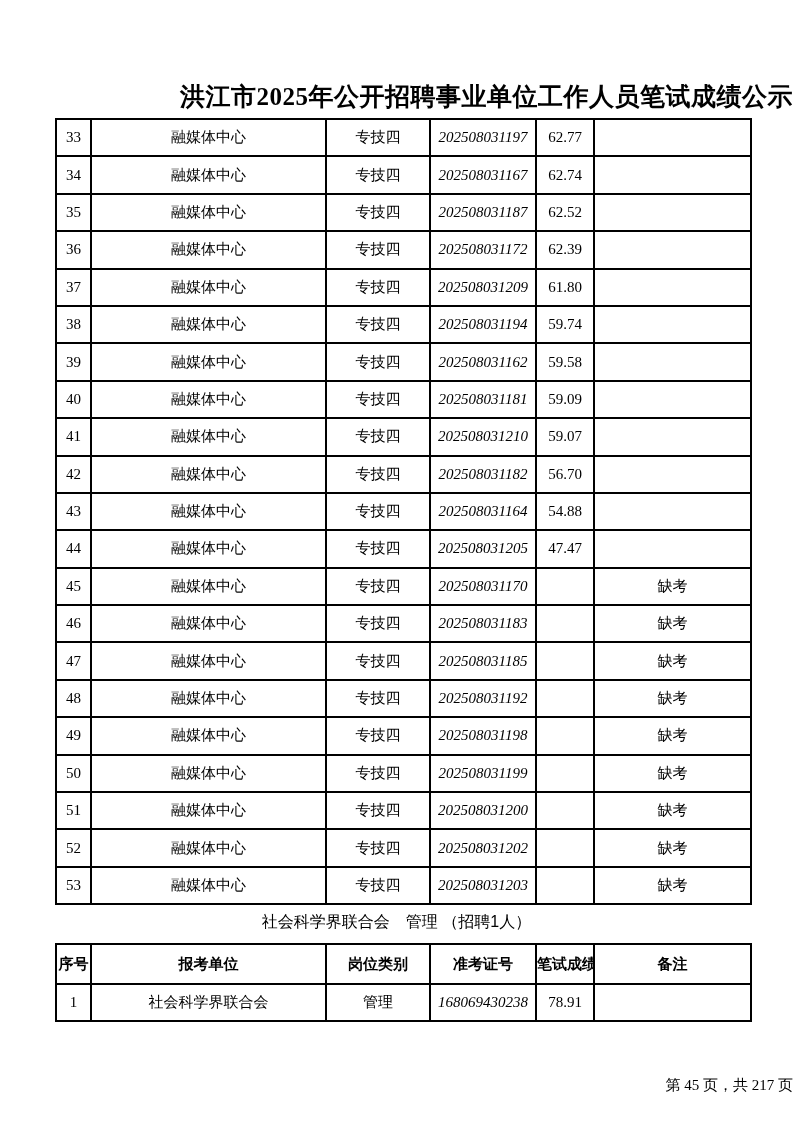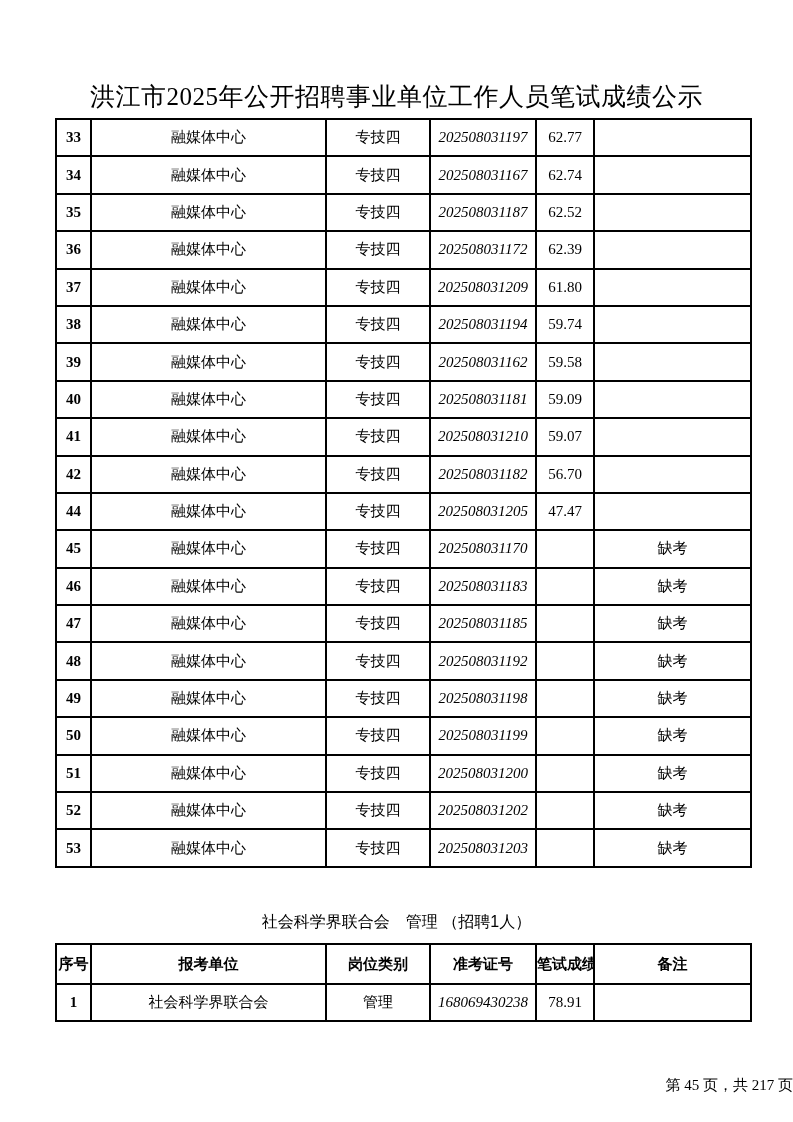--- a/index.html
+++ b/index.html
@@ -14,24 +14,24 @@
     background: #ffffff;
     overflow: hidden;
     font-family: "Liberation Serif", serif;
     color: #000;
   }
   .doc-title {
     position: absolute;
     top: 80px;
     left: 0;
     width: 100%;
-    text-align: center;
+    text-align: right;
     font-family: "Liberation Serif", serif;
     font-size: 25px;
-    font-weight: 400;
+    font-weight: 700;
     letter-spacing: 0.5px;
     margin: 0;
     white-space: nowrap;
   }
   table.tbl {
     border-collapse: collapse;
     table-layout: fixed;
     width: 695px;
     position: absolute;
     left: 55px;
@@ -51,21 +51,21 @@
   .col-post   { width: 104px; }
   .col-ticket { width: 106px; }
   .col-score  { width: 58px;  }
   .col-note   { width: 157px; }
 
   .tbl1 { top: 118px; }
   .tbl1 tr { height: 37.4px; }
 
   td.c-no {
     font-family: "Liberation Sans", sans-serif;
-    font-weight: 700;
+    font-weight: 400;
     font-size: 16px;
   }
   td.c-score {
     text-align: left;
     padding-left: 6px;
   }
   td.c-ticket { font-size: 15px; font-style: italic; }
 
   .section-title {
     position: absolute;
@@ -187,20 +187,28 @@
           <td class="c-ticket">202508031210</td>
           <td class="c-score">59.07</td>
           <td class="c-note"></td>
         </tr>
         <tr>
           <td class="c-no">42</td>
           <td class="c-unit">融媒体中心</td>
           <td class="c-post">专技四</td>
           <td class="c-ticket">202508031182</td>
           <td class="c-score">56.70</td>
+          <td class="c-note"></td>
+        </tr>
+        <tr>
+          <td class="c-no">43</td>
+          <td class="c-unit">融媒体中心</td>
+          <td class="c-post">专技四</td>
+          <td class="c-ticket">202508031164</td>
+          <td class="c-score">54.88</td>
           <td class="c-note"></td>
         </tr>
         <tr>
           <td class="c-no">44</td>
           <td class="c-unit">融媒体中心</td>
           <td class="c-post">专技四</td>
           <td class="c-ticket">202508031205</td>
           <td class="c-score">47.47</td>
           <td class="c-note"></td>
         </tr>

